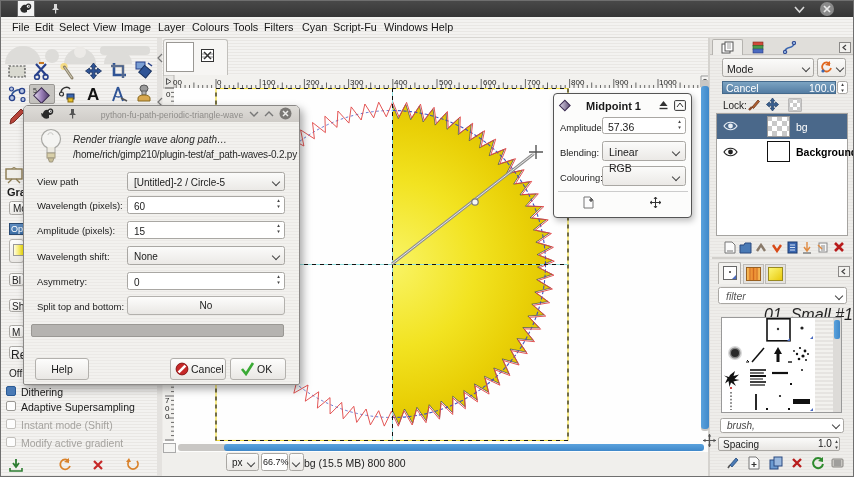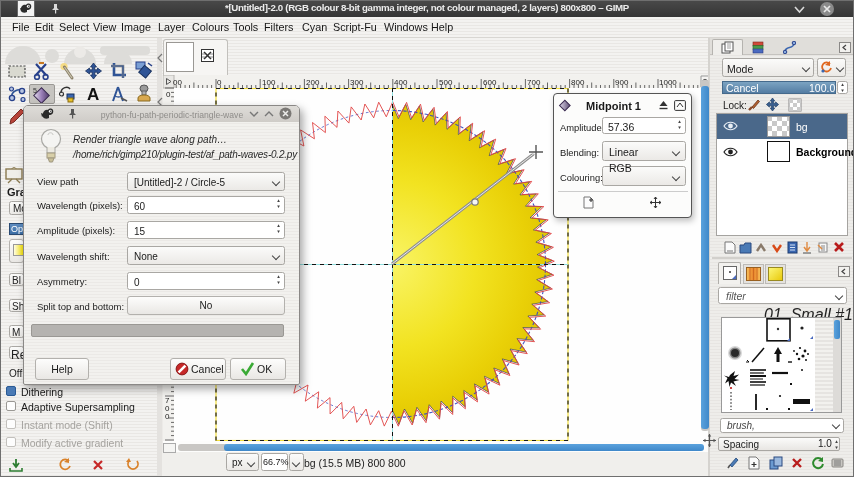--- a/index.html
+++ b/index.html
@@ -25,21 +25,20 @@
  <svg class="abs" style="left:19px;top:2px" width="14" height="13" viewBox="0 0 14 13">
       <path d="M2 9 C1 5 4 2 7 3 C8 1 11 1 12 3 C13 6 11 8 8 8 L8 10 C6 11 3 11 2 9Z" fill="#2b2b2b"></path>
       <circle cx="9.4" cy="4.3" r="1.5" fill="#fff"></circle>
       <circle cx="9.8" cy="4.3" r="0.7" fill="#222"></circle>
       <path d="M1 6 L4 7 L2 9Z" fill="#2b2b2b"></path>
     </svg>
  <svg class="abs" style="left:50px;top:3px" width="11" height="11" viewBox="0 0 11 11">
       <path d="M4 1 L7 1 L7 5 L9 7 L2 7 L4 5 Z" fill="#dcdcdc"></path>
       <rect x="5" y="7" width="1.2" height="3.5" fill="#dcdcdc"></rect>
     </svg>
- <div class="abs ttl">*[Untitled]-2.0 (RGB colour 8-bit gamma integer, not colour managed, 2 layers) 800x800 – GIMP</div>
  <svg class="abs" style="left:793px;top:5px" width="13" height="9" viewBox="0 0 13 9">
       <path d="M2 2 L6.5 7 L11 2" stroke="#dadada" stroke-width="1.6" fill="none"></path>
     </svg>
  <svg class="abs" style="left:819px;top:1px" width="16" height="16" viewBox="0 0 16 16">
       <circle cx="8" cy="8" r="7" fill="#8a8a8a"></circle>
       <path d="M5 5 L11 11 M11 5 L5 11" stroke="#e8e8e8" stroke-width="1.7"></path>
     </svg>
 </div>
 
 <div class="abs menubar stripes">
@@ -603,21 +602,21 @@
     <path d="M4 4 L9 9 M9 4 L4 9" stroke="#ececea" stroke-width="1.5"></path>
   </svg>
 <svg class="abs" style="left:40px;top:127px;z-index:32" width="22" height="37" viewBox="0 0 22 37">
     <circle cx="11" cy="12" r="9.5" fill="#f4f4f2" stroke="#a8a8a4" stroke-width="1.2"></circle>
     <path d="M7 20 L7 26 L15 26 L15 20" fill="#eceae2" stroke="#a8a8a4"></path>
     <rect x="7" y="26" width="8" height="5" fill="#d8cfa8" stroke="#a09880"></rect>
     <path d="M8 31 L14 31 L12.5 35 L9.5 35Z" fill="#c8bf98" stroke="#a09880"></path>
     <path d="M8 8 C8 5 13 5 13 8" fill="none" stroke="#c8c8c4"></path>
   </svg>
 <div class="abs" style="left:73px;top:134px;font-size:10px;font-style:italic;color:#2a2a2a;z-index:32">Render triangle wave along path…</div>
-<div class="abs" style="left:73px;top:149px;font-size:10px;font-style:italic;color:#2a2a2a;z-index:32;letter-spacing:-0.22px">/home/rich/gimp210/plugin-test/af_path-waves-0.2.py</div>
+<div class="abs" style="left:73px;top:149px;font-size:10px;color:#2a2a2a;z-index:32;letter-spacing:-0.22px">/home/rich/gimp210/plugin-test/af_path-waves-0.2.py</div>
 <div class="dlg-lbl" style="left:37px;top:176px;z-index:32">View path</div>
 <div class="abs combo" style="left:127px;top:172px;width:158px;height:19px;z-index:31"></div>
 <div class="abs" style="left:134px;top:177px;font-size:10px;z-index:32">[Untitled]-2 / Circle-5</div>
 <div class="chev" style="left:272px;top:178px;z-index:32"></div>
 <div class="dlg-lbl" style="left:37px;top:200px;z-index:32">Wavelength (pixels):</div>
 <div class="abs inputbox" style="left:127px;top:196px;width:158px;height:18px;z-index:31"></div>
 <div class="abs" style="left:134px;top:201px;font-size:10px;z-index:32">60</div>
 <div class="abs spin" style="left:274px;top:198px;z-index:32">▲<br>▼</div>
 <div class="dlg-lbl" style="left:37px;top:225px;z-index:32">Amplitude (pixels):</div>
 <div class="abs inputbox" style="left:127px;top:221px;width:158px;height:18px;z-index:31"></div>

